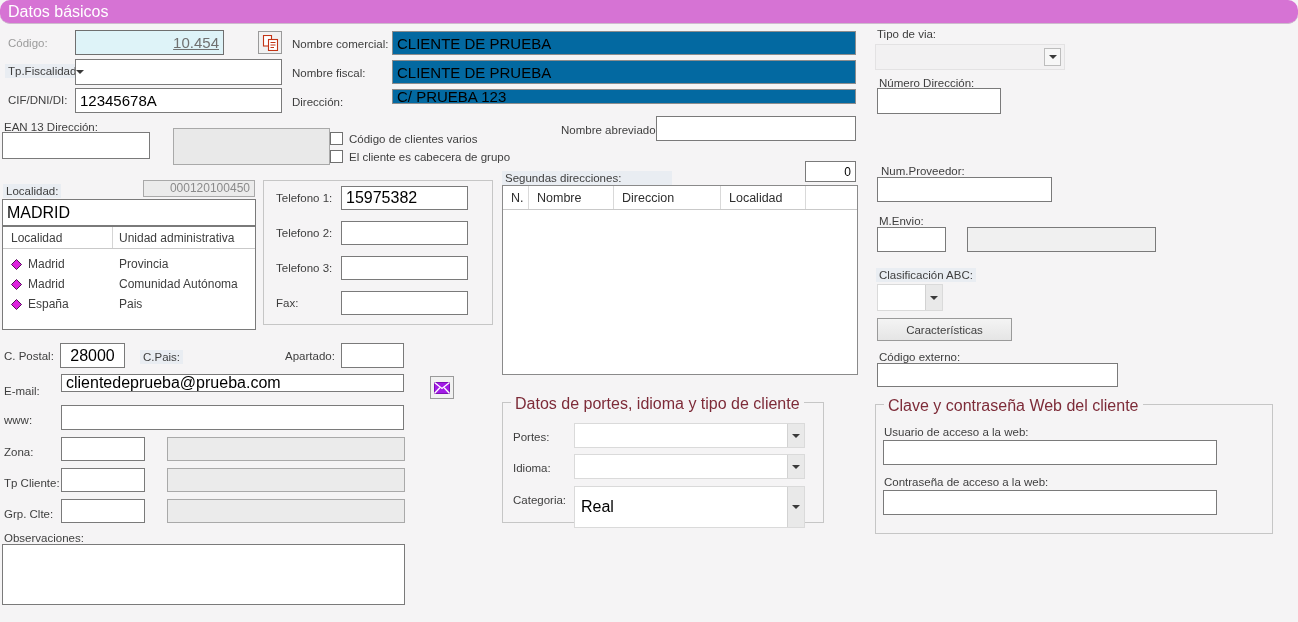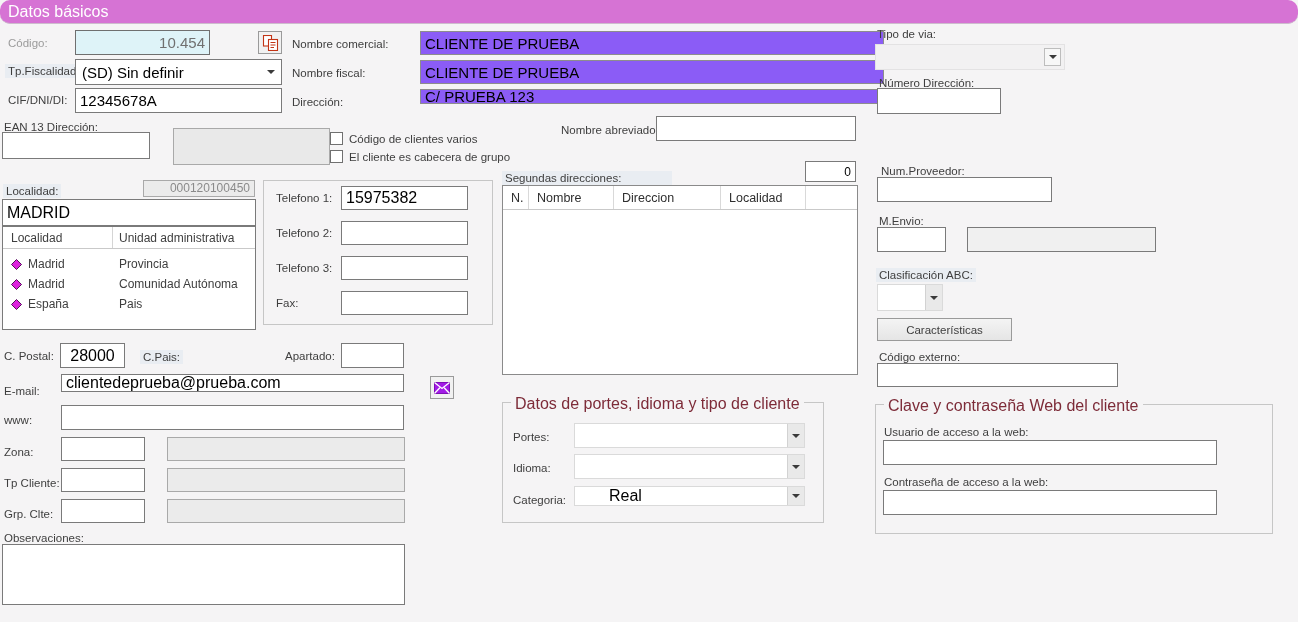--- a/index.html
+++ b/index.html
@@ -24,21 +24,21 @@
   .hl { background:#e9edf2; padding:1px 3px; }
   .inp {
     border:1px solid #7a7a7a; background:#fff; font-size:15px; color:#000;
     padding:0 4px; font-family:inherit; outline:none;
   }
   .inp.sm { font-size:12px; }
   .inp.right { text-align:right; }
   .inp.center { text-align:center; }
   .inp.gray { background:#ebebeb; border-color:#a9a9a9; color:#8a8a8a; }
   .inp.cyan { background:#def3f8; border-color:#6f6f6f; text-align:right; color:#707070; }
-  .inp.yellow { background:#8b5cf6; border-color:#8d8d8d;margin-left:28px; }
+  .inp.yellow { background:#0369a1; border-color:#8d8d8d; }
   .panel-gray { background:#e9e9e9; border:1px solid #a9a9a9; }
   .grp { border:1px solid #c6c6c6; }
   .grp-title {
     position:absolute; top:-8px; left:8px; background:#f5f4f5;
     padding:0 4px; font-size:16px; color:#7d2b38; white-space:nowrap;
   }
   .btn {
     background:linear-gradient(#f4f4f4,#e5e5e5); border:1px solid #9a9a9a;
     font-size:11.5px; color:#3e3e3e;
     display:flex; align-items:center; justify-content:center; cursor:default;
@@ -74,32 +74,31 @@
   textarea.inp { resize:none; font-size:13px; }
 </style>
 </head>
 <body>
 
 <div class="abs titlebar">
   <span>Datos básicos</span>
 </div>
 
 <div class="abs lbl dim" style="left:8px;top:37px;">Código:</div>
-<input class="abs inp cyan" style="left: 75px; top: 30px; width: 135px; height: 25px;" value="10.454">
+<input class="abs inp cyan" style="left: 75px; top: 30px; width: 149px; height: 25px; text-decoration: underline;" value="10.454">
 <div class="abs icon-btn" style="left:258px;top:31px;width:24px;height:23px;">
   <svg width="17" height="16" viewBox="0 0 17 16">
     <rect x="1.5" y="0.5" width="8" height="10.5" fill="#fff" stroke="#c23415" stroke-width="1.1"></rect>
     <rect x="6.5" y="4.5" width="9" height="11" fill="#fff" stroke="#c23415" stroke-width="1.1"></rect>
     <path d="M8.5 7.5 h5 M8.5 10 h5 M8.5 12.5 h3.5" stroke="#c23415" stroke-width="1" fill="none"></path>
   </svg>
 </div>
 
 <div class="abs lbl hl" style="left:5px;top:64px;">Tp.Fiscalidad:</div>
 <div class="abs" style="left:75px;top:59px;width:207px;height:26px;border:1px solid #7a7a7a;background:#fff;display:flex;align-items:center;">
-  <span style="flex:1;padding:0 6px;font-size:15px;color:#000;">(SD)  Sin definir</span>
   <span class="tri" style="margin-right:6px;"></span>
 </div>
 
 <div class="abs lbl" style="left:8px;top:94px;">CIF/DNI/DI:</div>
 <input class="abs inp" style="left: 75px; top: 88px; width: 207px; height: 25px;" value="12345678A">
 
 <div class="abs lbl" style="left:4px;top:121px;">EAN 13 Dirección:</div>
 <input class="abs inp" style="left: 2px; top: 132px; width: 148px; height: 27px;">
 <div class="abs panel-gray" style="left:173px;top:128px;width:157px;height:37px;"></div>
 
@@ -231,21 +230,21 @@
     </span>
 </div>
 <div class="abs lbl" style="left:513px;top:462px;">Idioma:</div>
 <div class="abs combo" style="left:574px;top:454px;width:231px;height:25px;">
   <span class="val"></span>
   <span class="cbtn">
       <span class="tri"></span>
     </span>
 </div>
 <div class="abs lbl" style="left:513px;top:494px;">Categoria:</div>
-<div class="abs combo" style="left:574px;top:486px;width:231px;height:20px;padding-left:28px;">
+<div class="abs combo" style="left:574px;top:486px;width:231px;height:42px;">
   <span class="val" style="font-size:16px;">Real</span>
   <span class="cbtn">
       <span class="tri"></span>
     </span>
 </div>
 
 <div class="abs lbl" style="left:877px;top:28px;">Tipo de via:</div>
 <div class="abs combo" style="left:875px;top:44px;width:190px;height:26px;background:#f2f1f2;border-color:#e3e2e3;">
   <span class="val"></span>
   <span class="cbtn" style="background:#f7f7f7;border:1px solid #bdbdbd;height:18px;align-self:center;margin-right:3px;">

